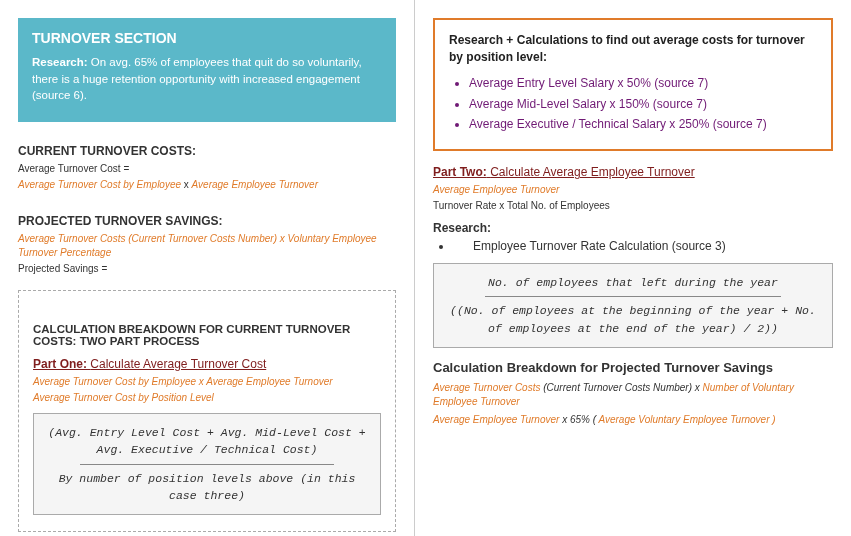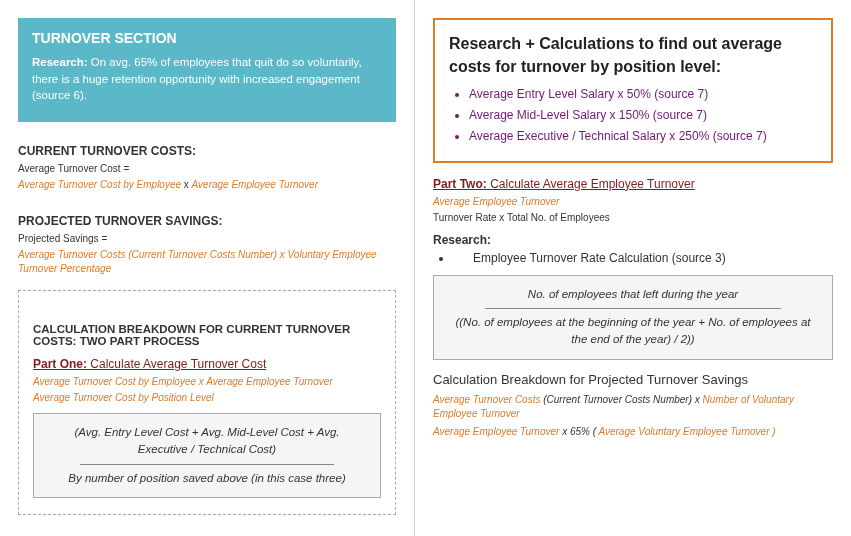--- a/index.html
+++ b/index.html
@@ -46,21 +46,21 @@
     }
     .teal-box p strong {
       font-weight: bold;
     }
     .orange-box {
       border: 2.5px solid #e07b2a;
       padding: 12px 14px;
       margin-bottom: 14px;
     }
     .orange-box p {
-      font-size: 16px;
+      font-size: 12px;
       font-weight: bold;
       color: #222;
       margin-bottom: 8px;
       line-height: 1.45;
     }
     .orange-box ul {
       list-style: disc;
       padding-left: 20px;
     }
     .orange-box ul li {
@@ -87,20 +87,21 @@
       color: #e07b2a;
       font-style: italic;
     }
     .gray-calc-box {
       border: 1px solid #aaa;
       padding: 10px 14px;
       margin-top: 10px;
       margin-bottom: 6px;
       background: #f5f5f5;
       text-align: center;
+      font-family: Liberation Mono, monospace;
     }
     .gray-calc-box .calc-line {
       font-size: 11.5px;
       color: #333;
       line-height: 1.5;
     }
     .gray-calc-box .divider-line {
       border: none;
       border-top: 1px solid #888;
       margin: 5px auto;
@@ -125,21 +126,21 @@
     }
     .research-item {
       font-size: 12px;
       color: #333;
       list-style: disc;
       padding-left: 20px;
       margin-bottom: 4px;
     }
     .right-panel .calc-breakdown-title {
       font-size: 13px;
-      font-weight: normal;
+      font-weight: bold;
       color: #333;
       margin-top: 10px;
       margin-bottom: 6px;
     }
     .left-dashed-box {
       border: 1px dashed #aaa;
       padding: 10px 14px;
       margin-top: 8px;
       text-align: center;
     }
@@ -162,47 +163,47 @@
     <div class="formula-line">Average Turnover Cost =</div>
     <div class="formula-line">
       <span class="orange-text">Average Turnover Cost by Employee</span>
       <span> x </span>
       <span class="orange-text">Average Employee Turnover</span>
     </div>
   </div>
 
   <div style="margin-top:10px;">
     <div class="subsection-title">PROJECTED TURNOVER SAVINGS:</div>
-    <div class="formula-line">Projected Savings =</div>
     <div class="formula-line">
       <span class="orange-text">Average Turnover Costs (Current Turnover Costs Number)</span>
       <span class="orange-text"> x </span>
       <span class="orange-text">Voluntary Employee Turnover Percentage</span>
     </div>
+    <div class="formula-line">Projected Savings =</div>
   </div>
 
   <div class="left-dashed-box" style="text-align:left; margin-top:14px;">
     <div class="subsection-title" style="font-size:11.5px; margin-bottom:8px;">
       <span>CALCULATION BREAKDOWN FOR CURRENT TURNOVER COSTS: TWO PART PROCESS</span>
     </div>
     <div class="part-label">
       <strong>Part One:</strong>
       <span>Calculate Average Turnover Cost</span>
     </div>
     <div class="formula-line" style="margin-top:4px;">
       <span class="orange-text">Average Turnover Cost by Employee</span>
       <span class="orange-text"> x </span>
       <span class="orange-text">Average Employee Turnover</span>
     </div>
     <div class="formula-line orange-text" style="margin-top:2px;">Average Turnover Cost by Position Level</div>
 
     <div class="gray-calc-box" style="margin-top:8px; font-style:italic;">
       <div class="calc-line">(Avg. Entry Level Cost + Avg. Mid-Level Cost + Avg. Executive / Technical Cost)</div>
       <hr class="divider-line">
-      <div class="calc-line">By number of position saved above (in this case three)</div>
+      <div class="calc-line">By number of position levels above (in this case three)</div>
     </div>
   </div>
 
 </div>
 
 <div class="right-panel">
 
   <div class="orange-box">
     <p>Research + Calculations to find out average costs for turnover by position level:</p>
     <ul>

